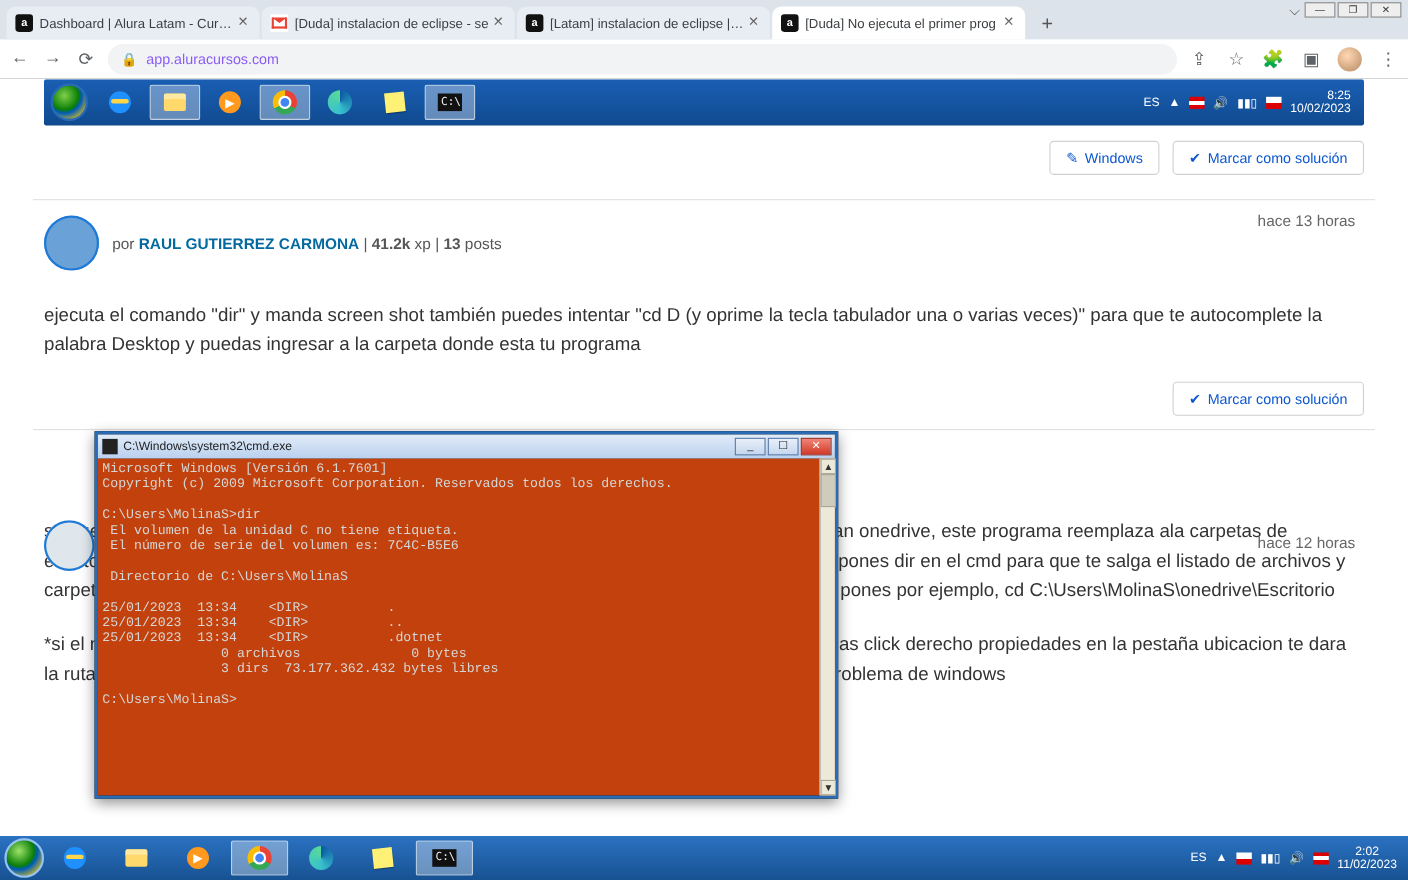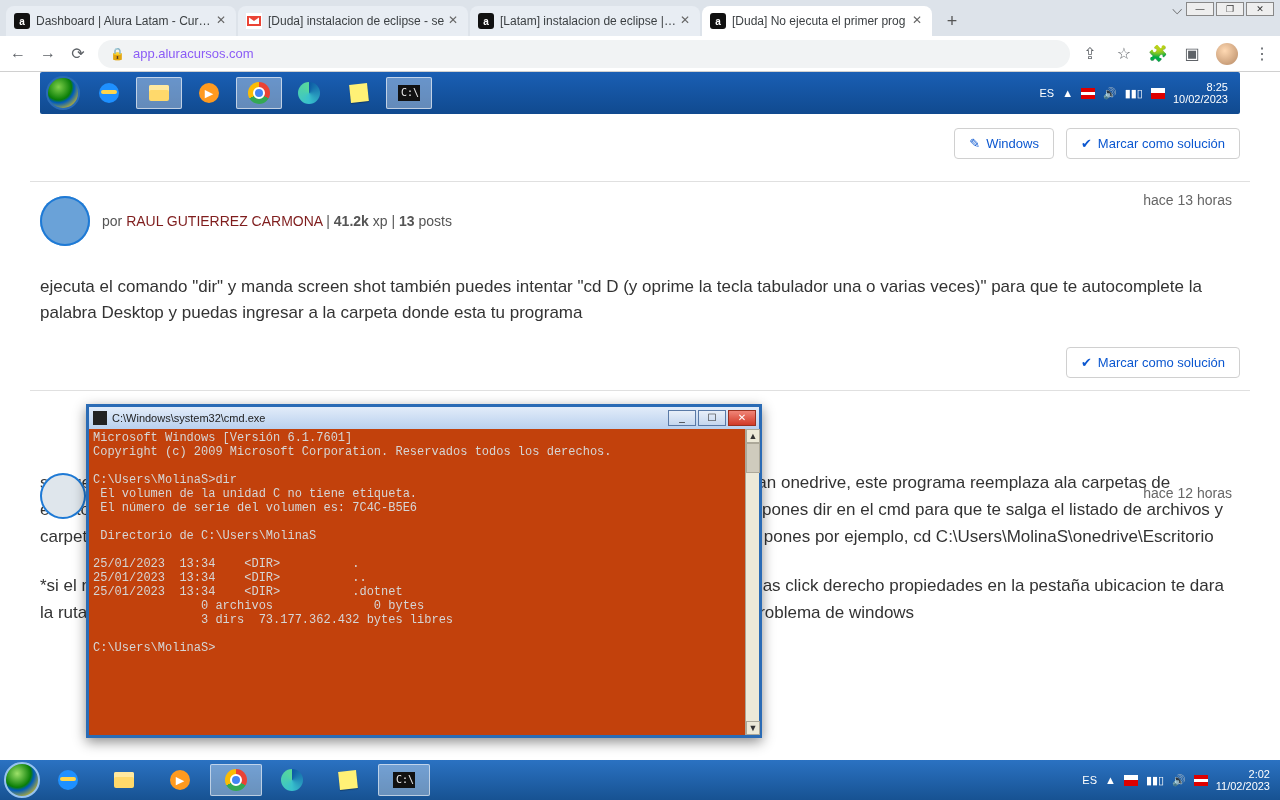--- a/index.html
+++ b/index.html
@@ -45,52 +45,52 @@
   .btn-outline { border: 1px solid #d0d0d0; background: #fff; padding: 7px 14px; font-size: 13px; color: #0b57d0; border-radius: 4px; display: flex; align-items: center; gap: 6px; }
   .btn-outline .ic { font-size: 13px; }
 
   hr.sep { border: none; border-top: 1px solid #e0e0e0; margin: 8px 30px; }
 
   .post { padding: 6px 40px; position: relative; }
   .post-head { display: flex; align-items: center; gap: 12px; }
   .avatar-lg { width: 50px; height: 50px; border-radius: 50%; background: #6aa2d8; box-shadow: 0 0 0 2px #1e7ad6 inset; flex-shrink: 0; }
   .avatar-sm { width: 46px; height: 46px; border-radius: 50%; background: #dfe6ec; box-shadow: 0 0 0 2px #1e7ad6 inset; flex-shrink:0; margin-right: 10px;}
   .meta { font-size: 14px; color: #555; }
-  .meta .author { color: #7f1d1d; font-weight: 400; }
+  .meta .author { color: #0369a1; font-weight: 700; }
   .meta .xp, .meta .pc { color: #555; font-weight: 600; }
   .timestamp { position: absolute; right: 48px; top: 2px; color: #666; font-size: 14px; }
   .post-body { margin-top: 28px; font-size: 17px; color: #333; line-height: 1.55; }
   .mark-row { display: flex; justify-content: flex-end; padding: 14px 40px 4px; gap: 12px; }
 
   
   .post3 { padding: 0 40px; position: relative; }
   .post3 .avatar-sm { position: absolute; left: 40px; top: 4px; }
   .post3 .timestamp { top: 16px; }
   .p3-body { margin-top: 78px; font-size: 17px; color: #333; line-height: 1.6; }
 
   
-  .cmd-window { position: absolute; left: 86px; top: 404px; width: 676px; height: 334px; background: #000; border: 3px solid #2a6bb5; box-shadow: 0 4px 12px rgba(0,0,0,0.45); z-index: 5; }
+  .cmd-window { position: absolute; left: 86px; top: 392px; width: 676px; height: 334px; background: #000; border: 3px solid #2a6bb5; box-shadow: 0 4px 12px rgba(0,0,0,0.45); z-index: 5; }
   .cmd-title { height: 22px; background: linear-gradient(#e2ecf9,#b9d0ee); display: flex; align-items: center; font-size: 11px; color: #222; padding-left: 4px; }
   .cmd-title .ico { width: 14px; height: 14px; background: #222; margin-right: 5px; display: inline-block; }
   .cmd-title .tbtns { margin-left: auto; display: flex; gap: 2px; padding-right: 3px; }
   .cmd-title .tb { width: 28px; height: 16px; border: 1px solid #5a7aa7; background: linear-gradient(#e8eff9,#c5d7ef); font-size: 10px; text-align: center; line-height: 14px; }
   .cmd-title .tb.red { background: linear-gradient(#f08577,#d13a28); color: #fff; border-color: #99301f; }
   .cmd-body { position: relative; height: calc(100% - 22px); background: #c2410c; }
   .cmd-pre { position: absolute; inset: 0 16px 0 0; padding: 2px 4px; font-family: "Lucida Console","Courier New",monospace; font-size: 12px; line-height: 14px; color: #d6d6d6; white-space: pre; overflow: hidden; }
   .cmd-scroll { position: absolute; right: 0; top: 0; bottom: 0; width: 14px; background: #ece9d8; border-left: 1px solid #aca899; }
   .cmd-scroll .arrow { width: 14px; height: 14px; background: #ece9d8; border: 1px solid #aca899; font-size: 9px; text-align: center; line-height: 12px; color: #333; }
   .cmd-scroll .thumb { position: absolute; top: 14px; left: 0; width: 14px; height: 30px; background: #cfcbbd; border: 1px solid #aca899; }
 
   
   .sys-taskbar { position: absolute; left: 0; right: 0; bottom: 0; height: 40px; background: linear-gradient(#2b72c2, #175292); display: flex; align-items: center; padding: 0 4px; z-index: 30; }
   .sys-taskbar .orb2 { width: 36px; height: 36px; border-radius: 50%; background: radial-gradient(circle at 35% 30%, #9ee26a, #0a7e07 45%, #005bbb 55%, #ffcf00 90%); border: 2px solid #96c3ef; }
   .sys-taskbar .tapp { width: 52px; height: 32px; margin: 0 2px; display: flex; align-items: center; justify-content: center; font-size: 17px; border-radius: 2px; }
   .tapp.sel { background: rgba(255,255,255,0.35); box-shadow: inset 0 0 0 1px rgba(255,255,255,0.55); }
   .sys-tray { margin-left: auto; display: flex; align-items: center; gap: 8px; color: #fff; font-size: 11px; }
-  .sys-tray .clk { text-align: right; line-height: 1.1; padding-right: 6px; }
+  .sys-tray .clk { text-align: center; line-height: 1.1; padding-right: 6px; }
 
   
   .gm { width:16px;height:16px;background:#fff;position:relative; font-size:0;}
   .gm:before{content:"";position:absolute;left:1px;right:1px;top:3px;bottom:3px;border:2px solid #ea4335;border-top:none;}
   .gm:after{content:"";position:absolute;left:1px;top:3px;width:0;height:0;border-left:7px solid transparent;border-right:7px solid transparent;border-top:5px solid #ea4335;}
 
   .chrome-logo { width: 22px; height: 22px; border-radius: 50%; background: conic-gradient(#ea4335 0 120deg,#34a853 120deg 240deg,#fbbc05 240deg 360deg); position: relative; }
   .chrome-logo:after { content: ""; position:absolute; inset:5px; border-radius:50%; background:#4285f4; border:2px solid #fff; }
   .edge-logo   { width: 22px; height: 22px; border-radius:50%; background: conic-gradient(#0c59a4,#38c1cd,#59d999); }
   .ie-logo     { width: 20px; height: 20px; border-radius:50%; background:#1e90ff; position:relative; }

